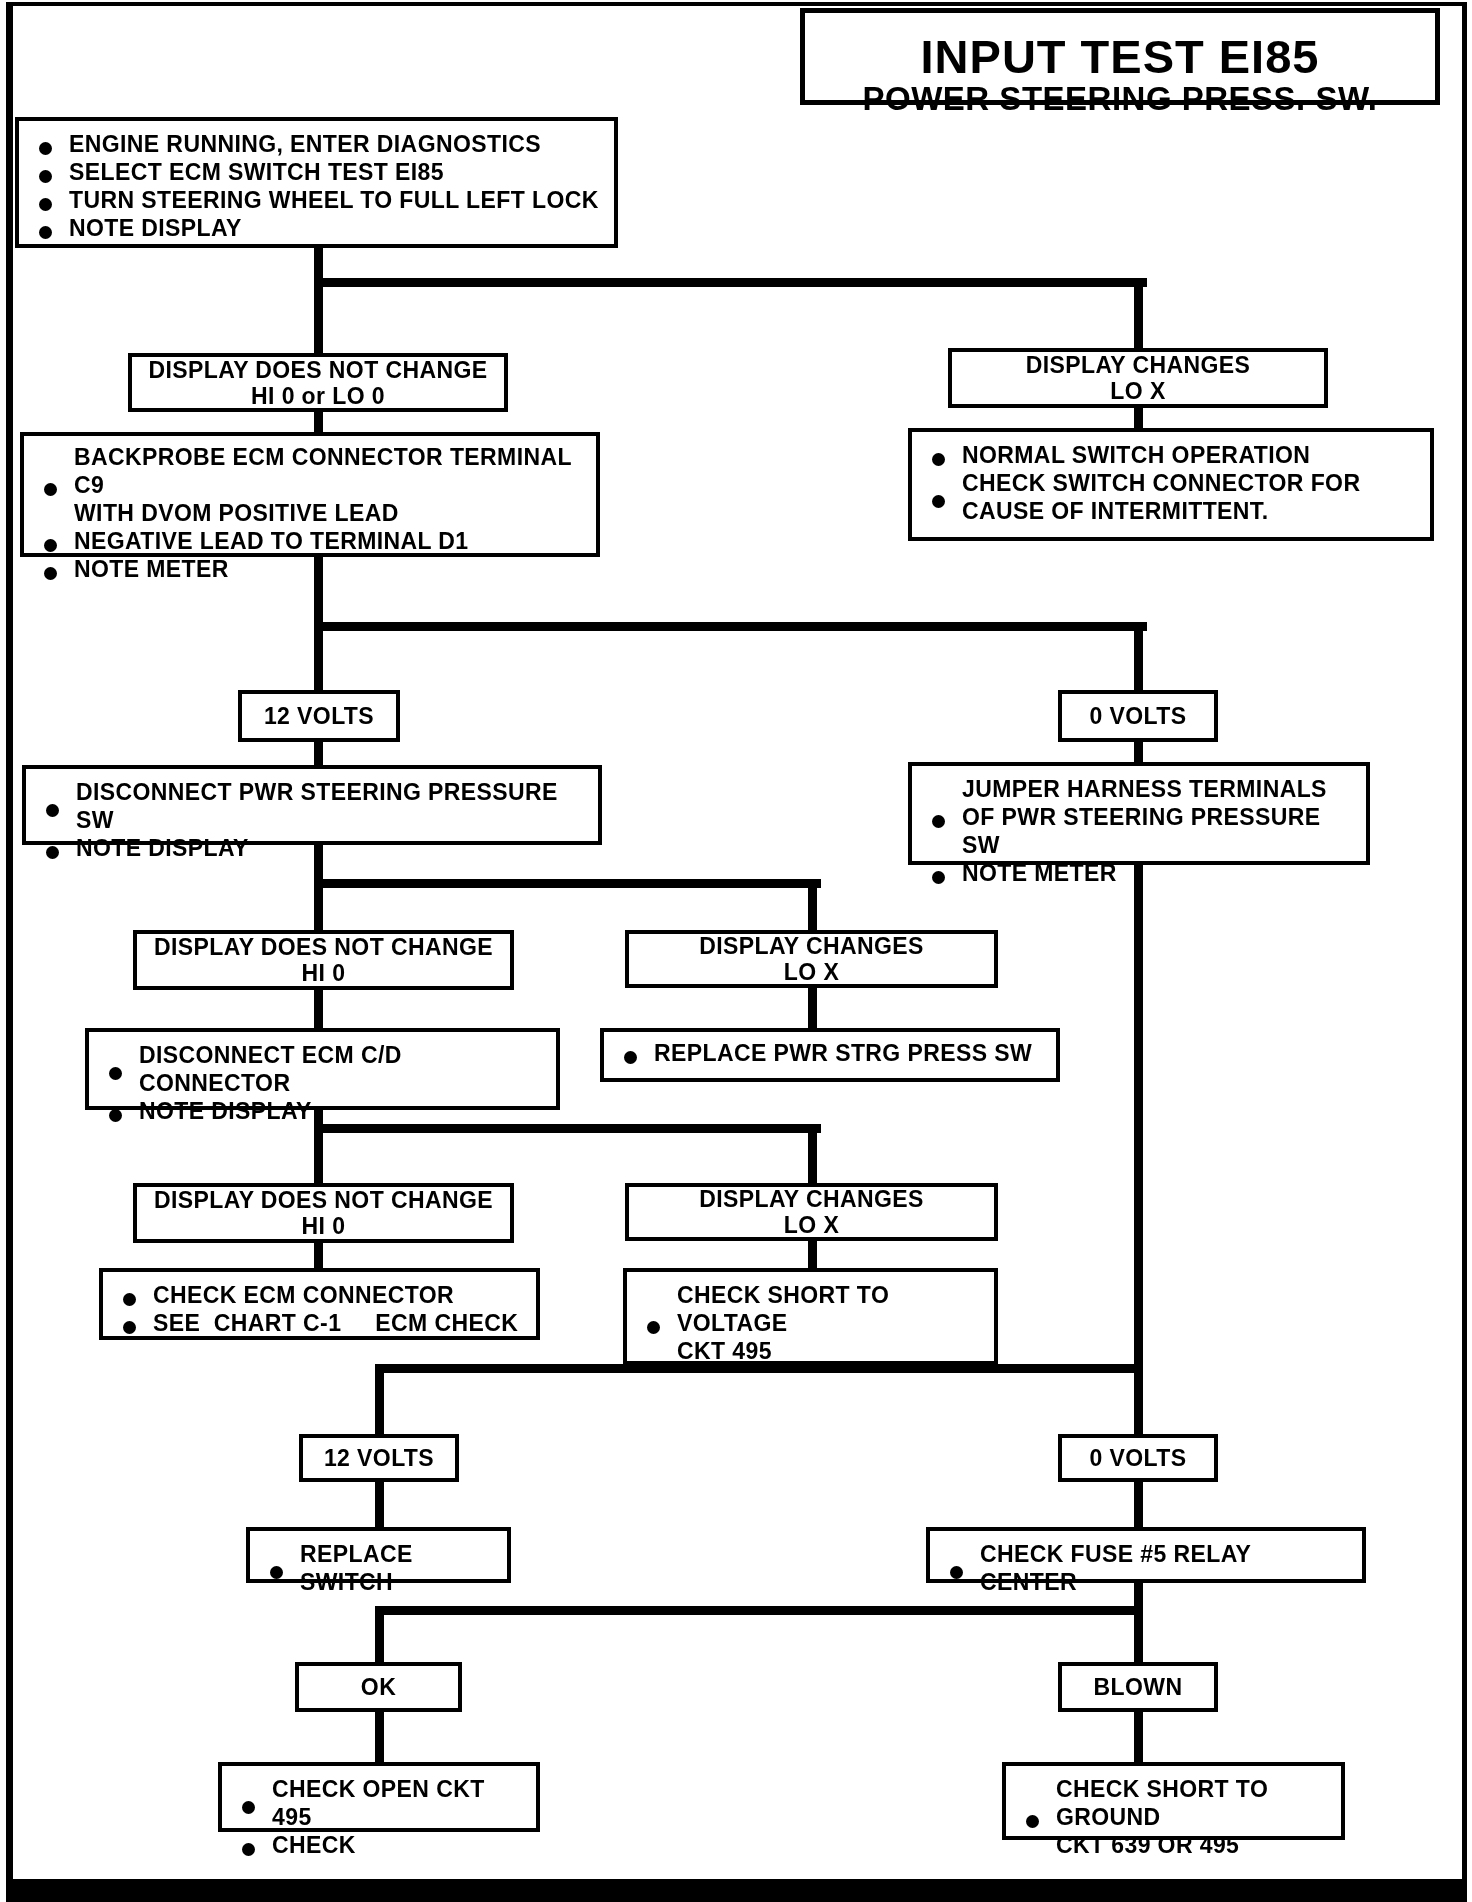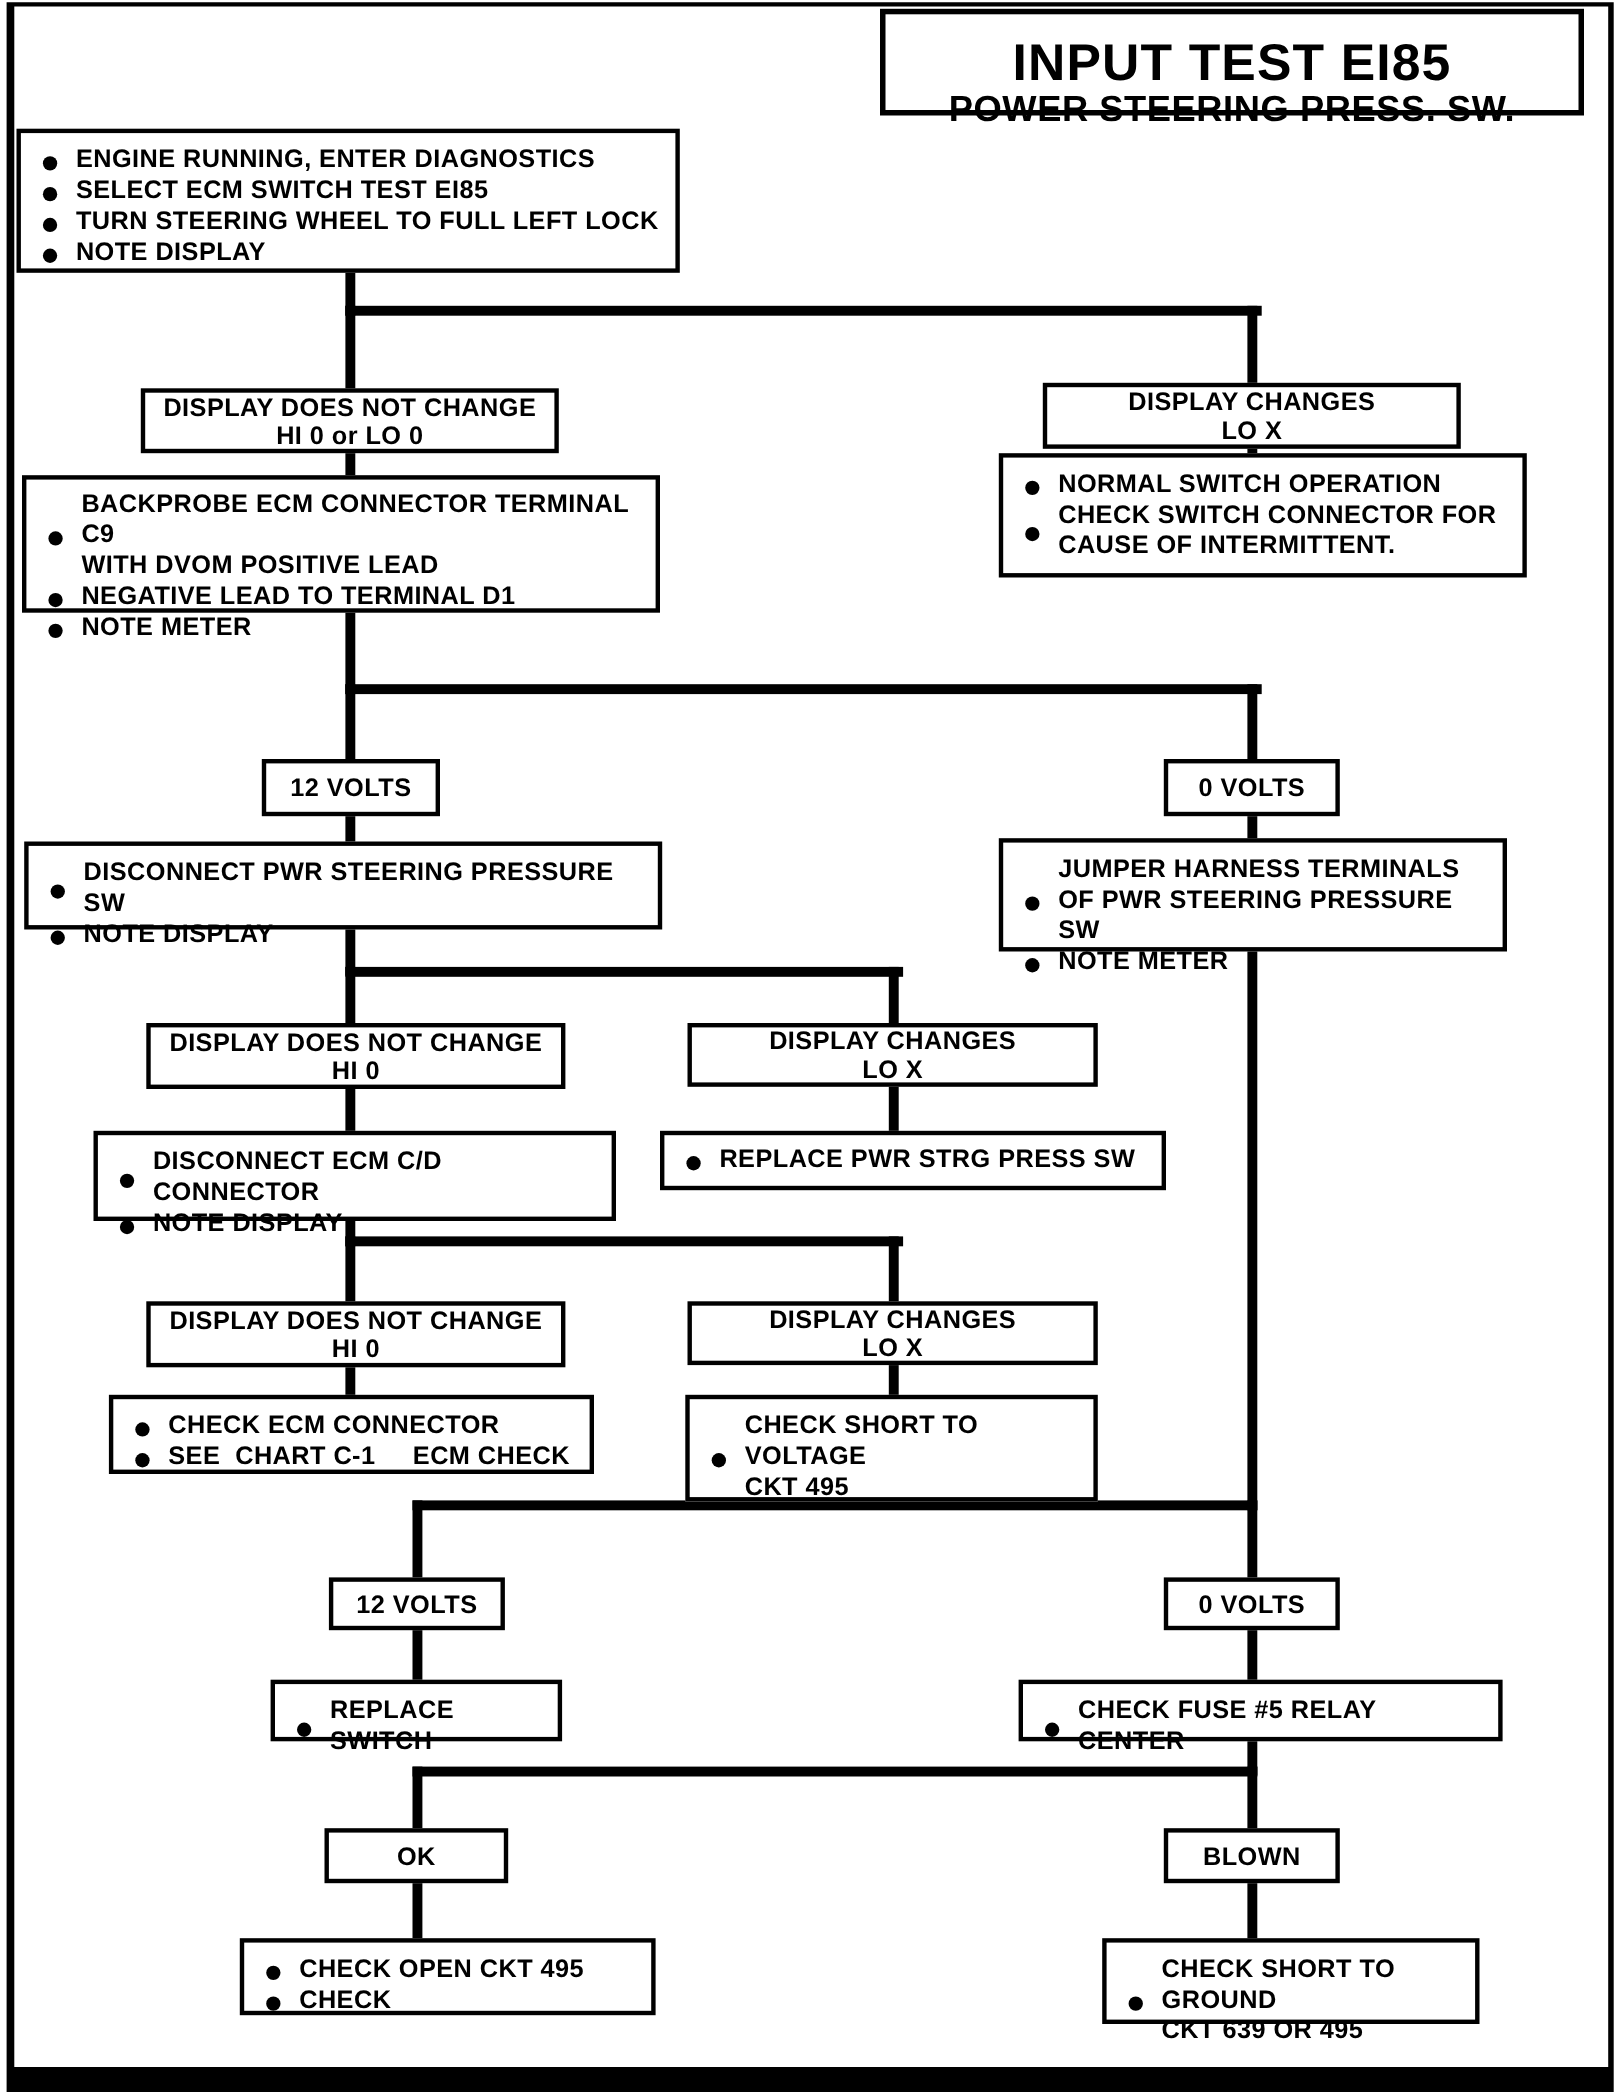--- a/index.html
+++ b/index.html
@@ -152,21 +152,21 @@
         </div>
     </div>
     <div class="brow">
       <span class="dot"></span>
       <div class="btxt">
           <div class="bl">NOTE METER</div>
         </div>
     </div>
   </div>
 
-  <div class="box action" style="left:908px;top:412px;width:480px;height:113px">
+  <div class="box action" style="left:908px;top:428px;width:526px;height:113px">
     <div class="brow">
       <span class="dot"></span>
       <div class="btxt">
           <div class="bl">NORMAL SWITCH OPERATION</div>
         </div>
     </div>
     <div class="brow">
       <span class="dot"></span>
       <div class="btxt">
         <div class="bl">CHECK SWITCH CONNECTOR FOR</div>
@@ -305,21 +305,21 @@
     </div>
   </div>
 
   <div class="box decision" style="left:295px;top:1662px;width:167px;height:50px">
     <div>OK</div>
   </div>
   <div class="box decision" style="left:1058px;top:1662px;width:160px;height:50px">
     <div>BLOWN</div>
   </div>
 
-  <div class="box action" style="left:218px;top:1762px;width:378px;height:70px">
+  <div class="box action" style="left:218px;top:1762px;width:322px;height:70px">
     <div class="brow">
       <span class="dot"></span>
       <div class="btxt">
           <div class="bl">CHECK OPEN CKT 495</div>
         </div>
     </div>
     <div class="brow">
       <span class="dot"></span>
       <div class="btxt">
           <div class="bl">CHECK</div>

